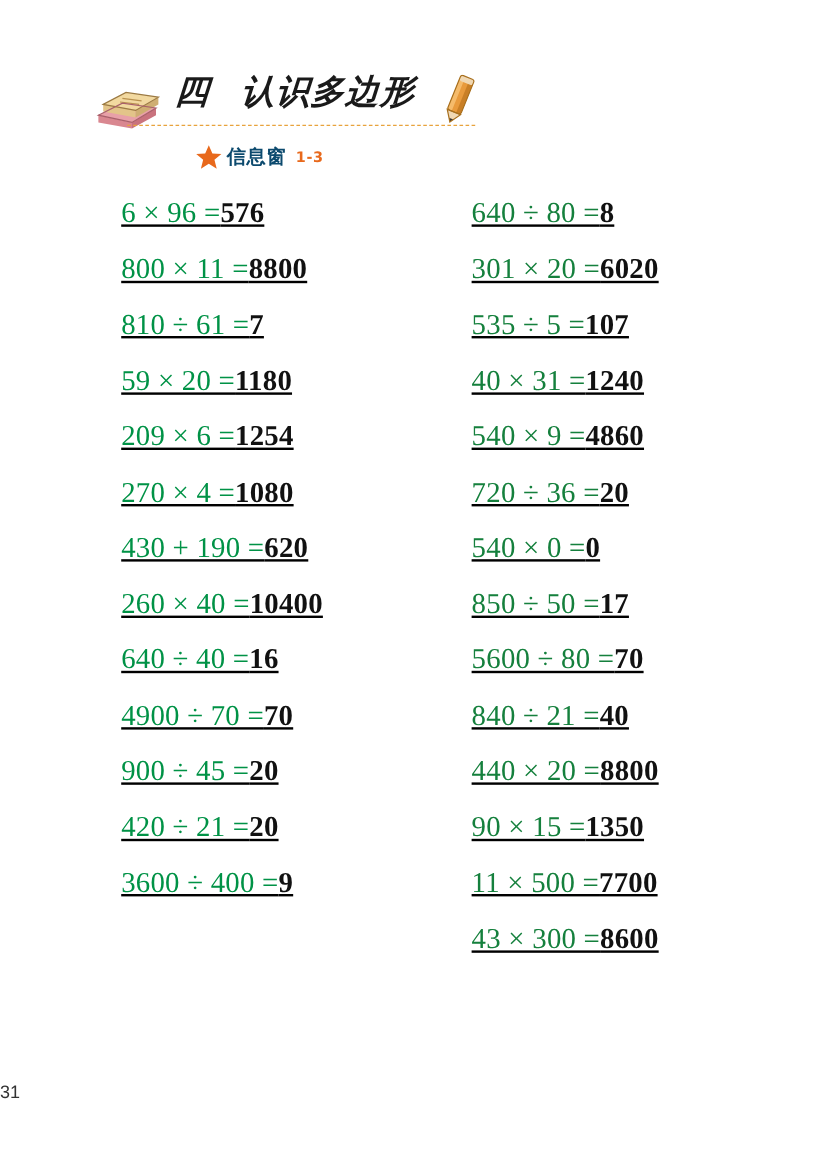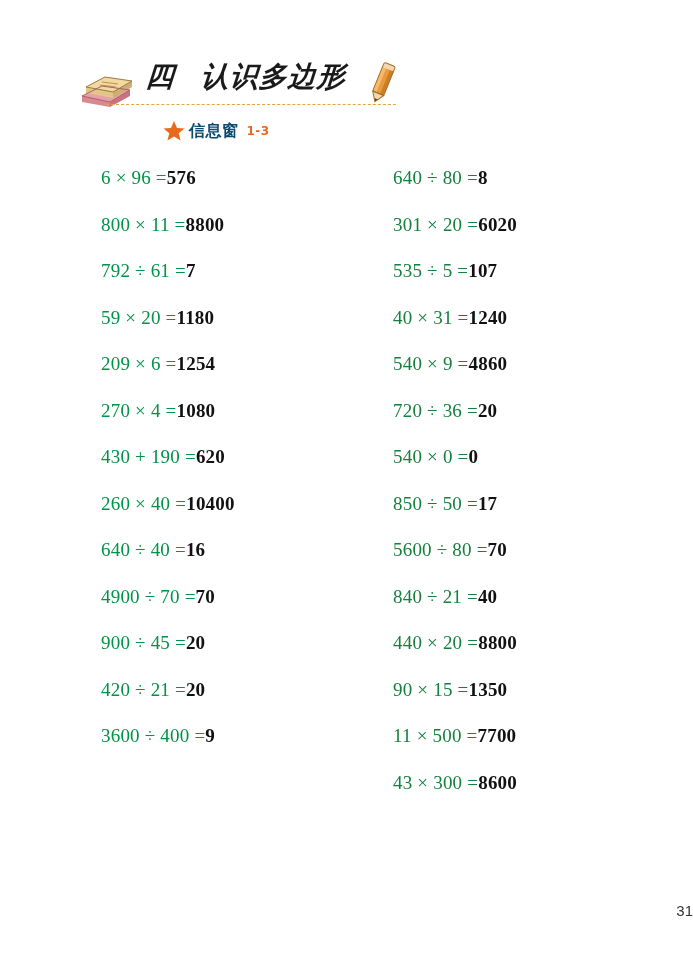--- a/index.html
+++ b/index.html
@@ -115,43 +115,44 @@
     position: absolute;
     top: 0;
   }
   .prob-col.left  { left: 101px; }
   .prob-col.right { left: 393px; }
 
   .prob-row {
     height: 46.5px;
     line-height: 20px;
     white-space: nowrap;
-    font-size: 19px;
+    font-size: 24px;
     font-family: "Liberation Serif", "DejaVu Serif", serif;
+    text-decoration: underline;
   }
 
   .expr {
     letter-spacing: 0.2px;
   }
   .prob-col.left  .expr { color: #009246; }
   .prob-col.right .expr { color: #15803d; }
 
   .ans {
     color: #111111;
     font-weight: 600;
     letter-spacing: 0.2px;
   }
 
   
   .page-number {
     position: absolute;
     left: 0;
     right: 0;
     top: 902px;
-    text-align: right;
+    text-align: left;
     font-family: "Liberation Sans", sans-serif;
     font-size: 15px;
     color: #333333;
   }
 </style>
 </head>
 <body>
 
 <div class="page">
 
@@ -210,21 +211,21 @@
       </svg>
     </span>
     <span class="badge-label">信息窗</span>
     <span class="badge-number">1-3</span>
   </div>
 
   <div class="problems">
     <div class="prob-col left">
         <div class="prob-row"><span class="expr">6 × 96 =</span><span class="ans">576</span></div>
         <div class="prob-row"><span class="expr">800 × 11 =</span><span class="ans">8800</span></div>
-        <div class="prob-row"><span class="expr">792 ÷ 61 =</span><span class="ans">7</span></div>
+        <div class="prob-row"><span class="expr">810 ÷ 61 =</span><span class="ans">7</span></div>
         <div class="prob-row"><span class="expr">59 × 20 =</span><span class="ans">1180</span></div>
         <div class="prob-row"><span class="expr">209 × 6 =</span><span class="ans">1254</span></div>
         <div class="prob-row"><span class="expr">270 × 4 =</span><span class="ans">1080</span></div>
         <div class="prob-row"><span class="expr">430 + 190 =</span><span class="ans">620</span></div>
         <div class="prob-row"><span class="expr">260 × 40 =</span><span class="ans">10400</span></div>
         <div class="prob-row"><span class="expr">640 ÷ 40 =</span><span class="ans">16</span></div>
         <div class="prob-row"><span class="expr">4900 ÷ 70 =</span><span class="ans">70</span></div>
         <div class="prob-row"><span class="expr">900 ÷ 45 =</span><span class="ans">20</span></div>
         <div class="prob-row"><span class="expr">420 ÷ 21 =</span><span class="ans">20</span></div>
         <div class="prob-row"><span class="expr">3600 ÷ 400 =</span><span class="ans">9</span></div>

